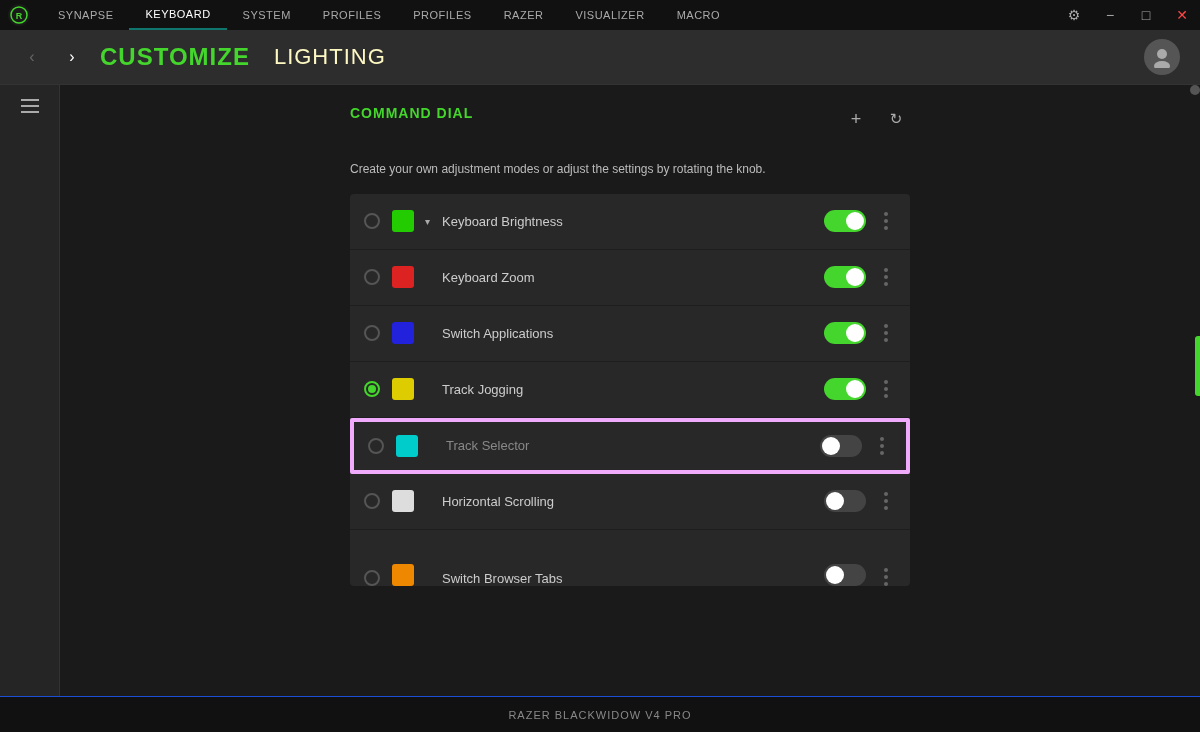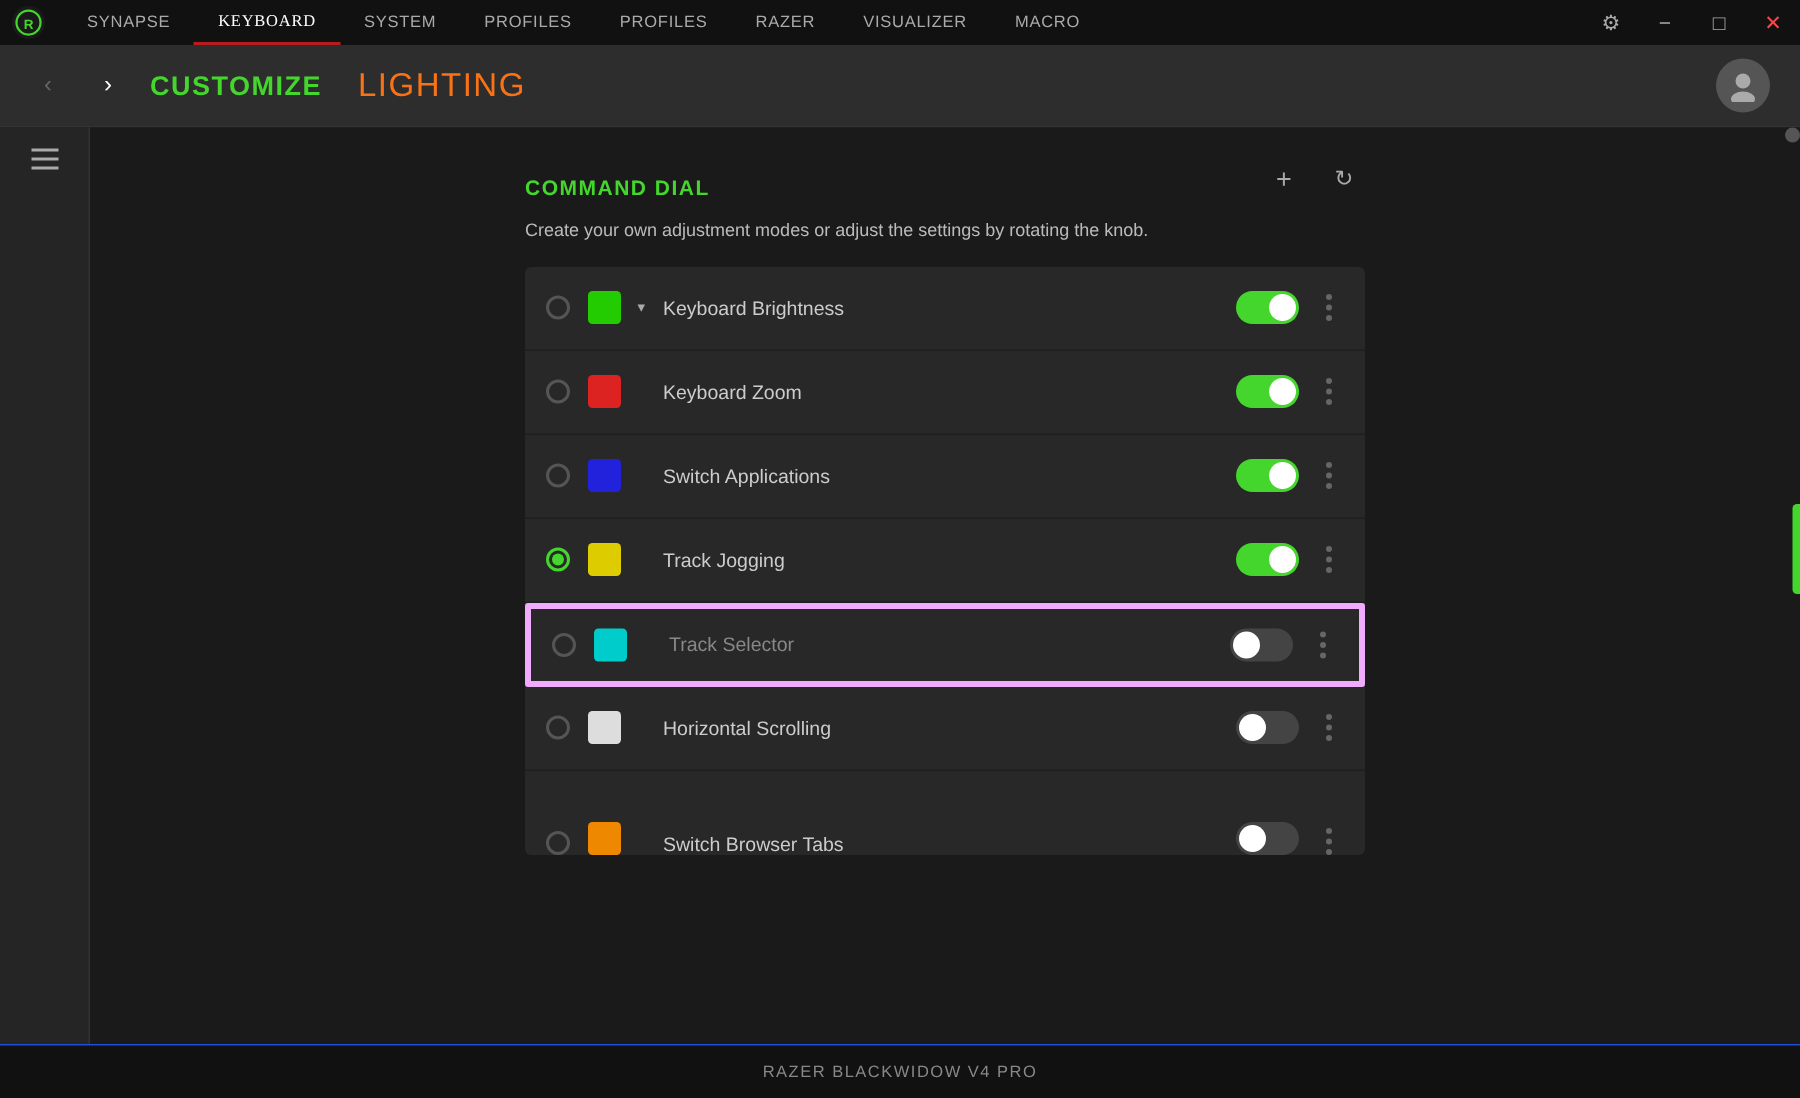--- a/index.html
+++ b/index.html
@@ -47,22 +47,21 @@
       font-size: 11px;
       padding: 0 16px;
       height: 30px;
       display: flex;
       align-items: center;
       cursor: pointer;
       letter-spacing: 0.5px;
     }
     .nav-tab.active {
       color: #fff;
-      border-bottom: 2px solid #b91c1c;
-      font-family: Liberation Serif, serif;
+      border-bottom: 2px solid #0f766e;
     }
     .title-bar-right {
       display: flex;
       align-items: center;
       gap: 16px;
     }
     .title-bar-btn {
       color: #aaa;
       font-size: 14px;
       cursor: pointer;
@@ -88,26 +87,26 @@
     .nav-arrow {
       color: #666;
       font-size: 16px;
       cursor: pointer;
       width: 24px;
       text-align: center;
     }
     .nav-arrow.active { color: #fff; }
     .secondary-title {
       color: #44d62c;
-      font-size: 18px;
+      font-size: 24px;
       font-weight: bold;
       letter-spacing: 1px;
     }
     .secondary-subtitle {
-      color: #f97316;
+      color: #fef9c3;
       font-size: 22px;
       font-weight: 300;
       letter-spacing: 1px;
       margin-left: 8px;
       text-align: center;
     }
     .user-avatar {
       width: 36px;
       height: 36px;
       border-radius: 50%;
@@ -167,23 +166,23 @@
 
     
     .command-dial-wrapper {
       margin: 0 auto;
       width: 560px;
       padding: 20px 0;
     }
 
     .command-dial-header {
       display: flex;
-      align-items: flex-end;
+      align-items: flex-start;
       justify-content: space-between;
-      margin-bottom: 12px;
+      margin-bottom: 28px;
     }
     .command-dial-title {
       color: #44d62c;
       font-size: 14px;
       font-weight: bold;
       letter-spacing: 1px;
     }
     .command-dial-actions {
       display: flex;
       align-items: center;

